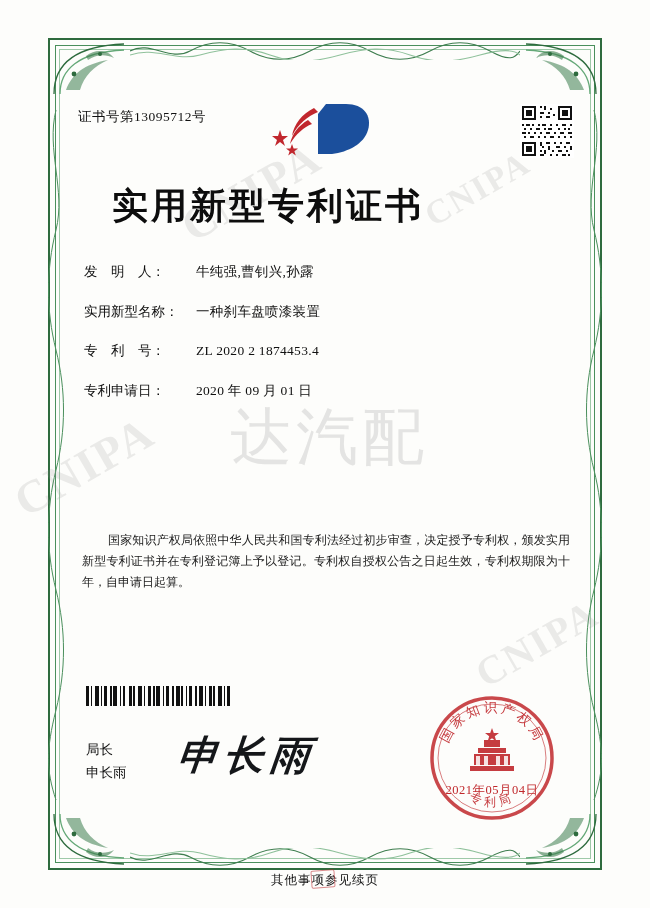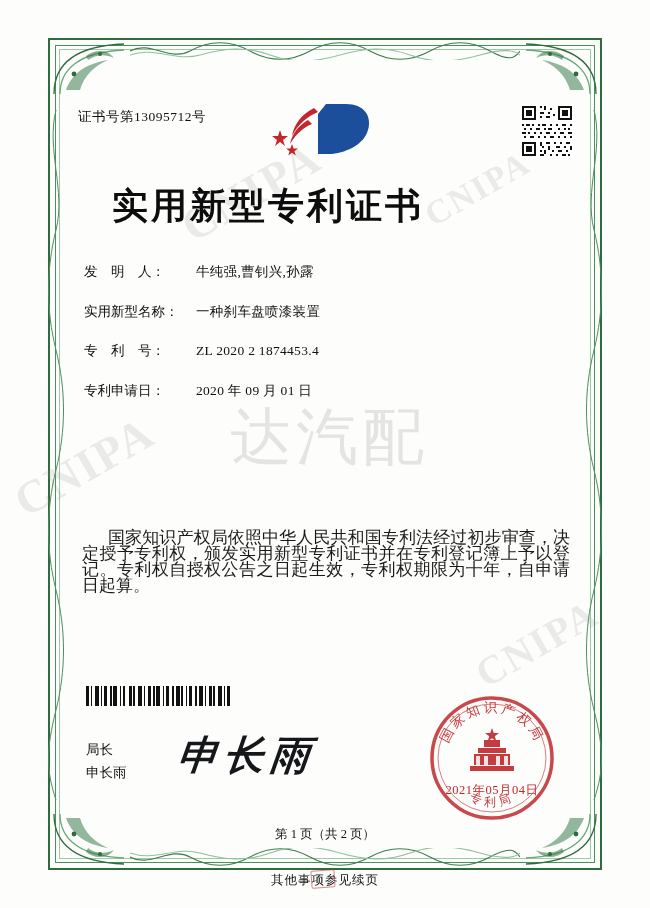--- a/index.html
+++ b/index.html
@@ -165,22 +165,22 @@
   }
   .frow.two .second-value {
     margin-left: 10px;
   }
 
   
   .para {
     position: absolute;
     left: 82px;
     width: 488px;
-    font-size: 17px;
-    line-height: 16px;
+    font-size: 12px;
+    line-height: 21px;
     color: #1a1a1a;
     text-align: justify;
     text-indent: 26px;
     font-family: "Liberation Serif", serif;
   }
   .para-1 { top: 530px; }
   .para-2 { top: 592px; }
 
   
   .barcode {
@@ -541,17 +541,16 @@
       <rect x="58" y="48" width="16" height="7"></rect>
       <rect x="50" y="64" width="4" height="9" fill="#fff" opacity="0.85"></rect>
       <rect x="58" y="64" width="4" height="9" fill="#fff" opacity="0.85"></rect>
       <rect x="70" y="64" width="4" height="9" fill="#fff" opacity="0.85"></rect>
       <rect x="78" y="64" width="4" height="9" fill="#fff" opacity="0.85"></rect>
       <polygon points="66,36 67.8,41 73,41 68.8,44.2 70.4,49.4 66,46.2 61.6,49.4 63.2,44.2 59,41 64.2,41"></polygon>
     </g>
   </svg>
   <div class="seal-date">2021年05月04日</div>
 
-  <div class="page-no">第 1 页（共 2 页）</div>
   <div class="footnote">其他事项参见续页</div>
   <div class="footnote-stamp"></div>
 
 </div>
 
 </body></html>

